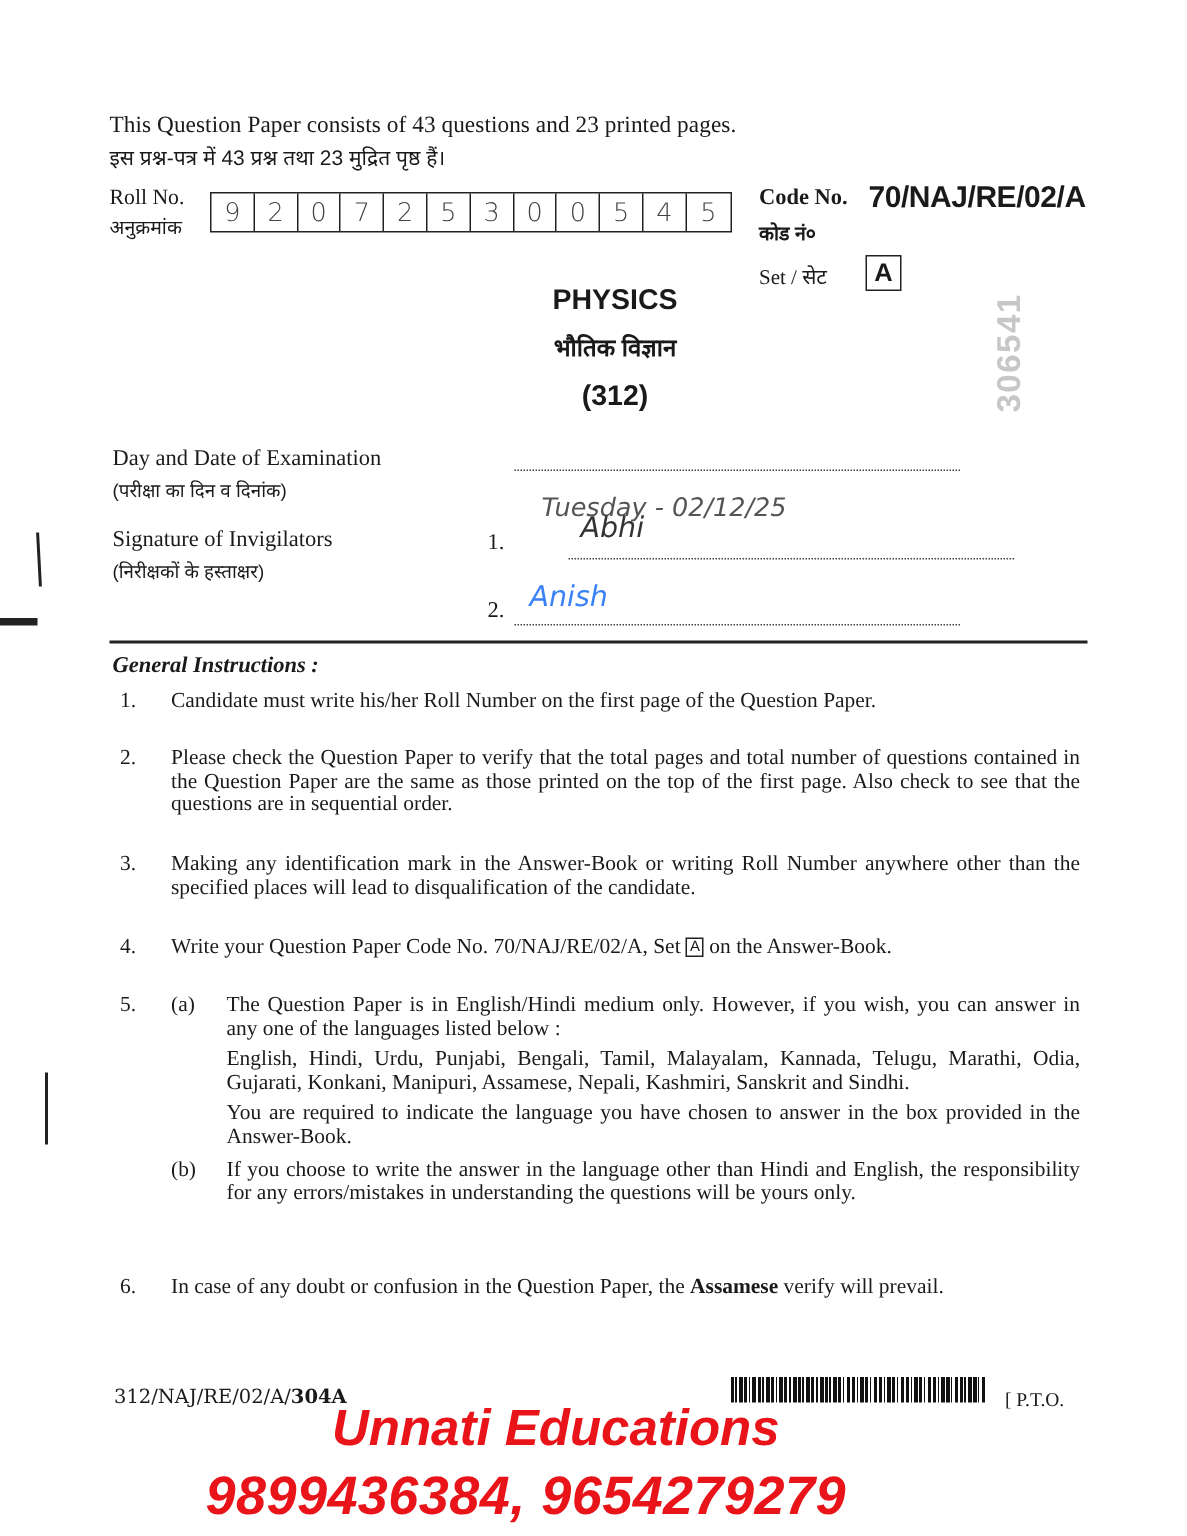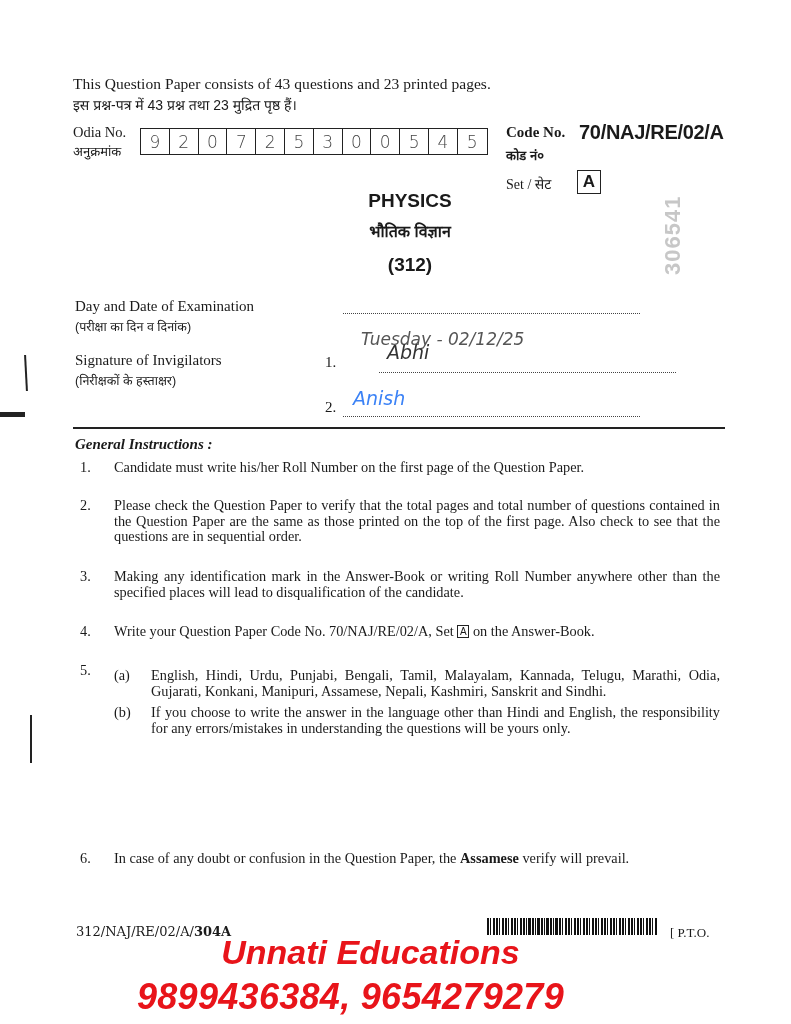--- a/index.html
+++ b/index.html
@@ -65,21 +65,21 @@
 
   .margin-mark { background: #222; }
 </style>
 </head>
 <body>
 
 <div class="abs topline serif">This Question Paper consists of 43 questions and 23 printed pages.</div>
 <div class="abs topline-hi sans">इस प्रश्न-पत्र में 43 प्रश्न तथा 23 मुद्रित पृष्ठ हैं।</div>
 
 <div class="abs roll-label serif">
-  <div>Odia No.</div>
+  <div>Roll No.</div>
   <div class="sans" style="font-size:13px;">अनुक्रमांक</div>
 </div>
 <div class="abs roll-grid">
   <div class="roll-cell">9</div>
   <div class="roll-cell">2</div>
   <div class="roll-cell">0</div>
   <div class="roll-cell">7</div>
   <div class="roll-cell">2</div>
   <div class="roll-cell">5</div>
   <div class="roll-cell">3</div>
@@ -143,21 +143,23 @@
 
 <div class="instr" style="top:624px;">
   <span class="num">4.</span>
   <div class="txt"><span>Write your Question Paper Code No. 70/NAJ/RE/02/A, Set </span><span class="mini-box">A</span><span> on the Answer-Book.</span></div>
 </div>
 
 <div class="instr" style="top:663px;">
   <span class="num">5.</span>
   <div class="sub">
     <span class="tag">(a)</span>
+    <div class="stxt">The Question Paper is in English/Hindi medium only. However, if you wish, you can answer in any one of the languages listed below :</div>
     <div class="stxt langs">English, Hindi, Urdu, Punjabi, Bengali, Tamil, Malayalam, Kannada, Telugu, Marathi, Odia, Gujarati, Konkani, Manipuri, Assamese, Nepali, Kashmiri, Sanskrit and Sindhi.</div>
+    <div class="stxt" style="margin-top:5px;">You are required to indicate the language you have chosen to answer in the box provided in the Answer-Book.</div>
   </div>
   <div class="sub" style="margin-top:6px;">
     <span class="tag">(b)</span>
     <div class="stxt">If you choose to write the answer in the language other than Hindi and English, the responsibility for any errors/mistakes in understanding the questions will be yours only.</div>
   </div>
 </div>
 
 <div class="instr" style="top:851px;">
   <span class="num">6.</span>
   <div class="txt"><span>In case of any doubt or confusion in the Question Paper, the </span><b>Assamese</b><span> verify will prevail.</span></div>

